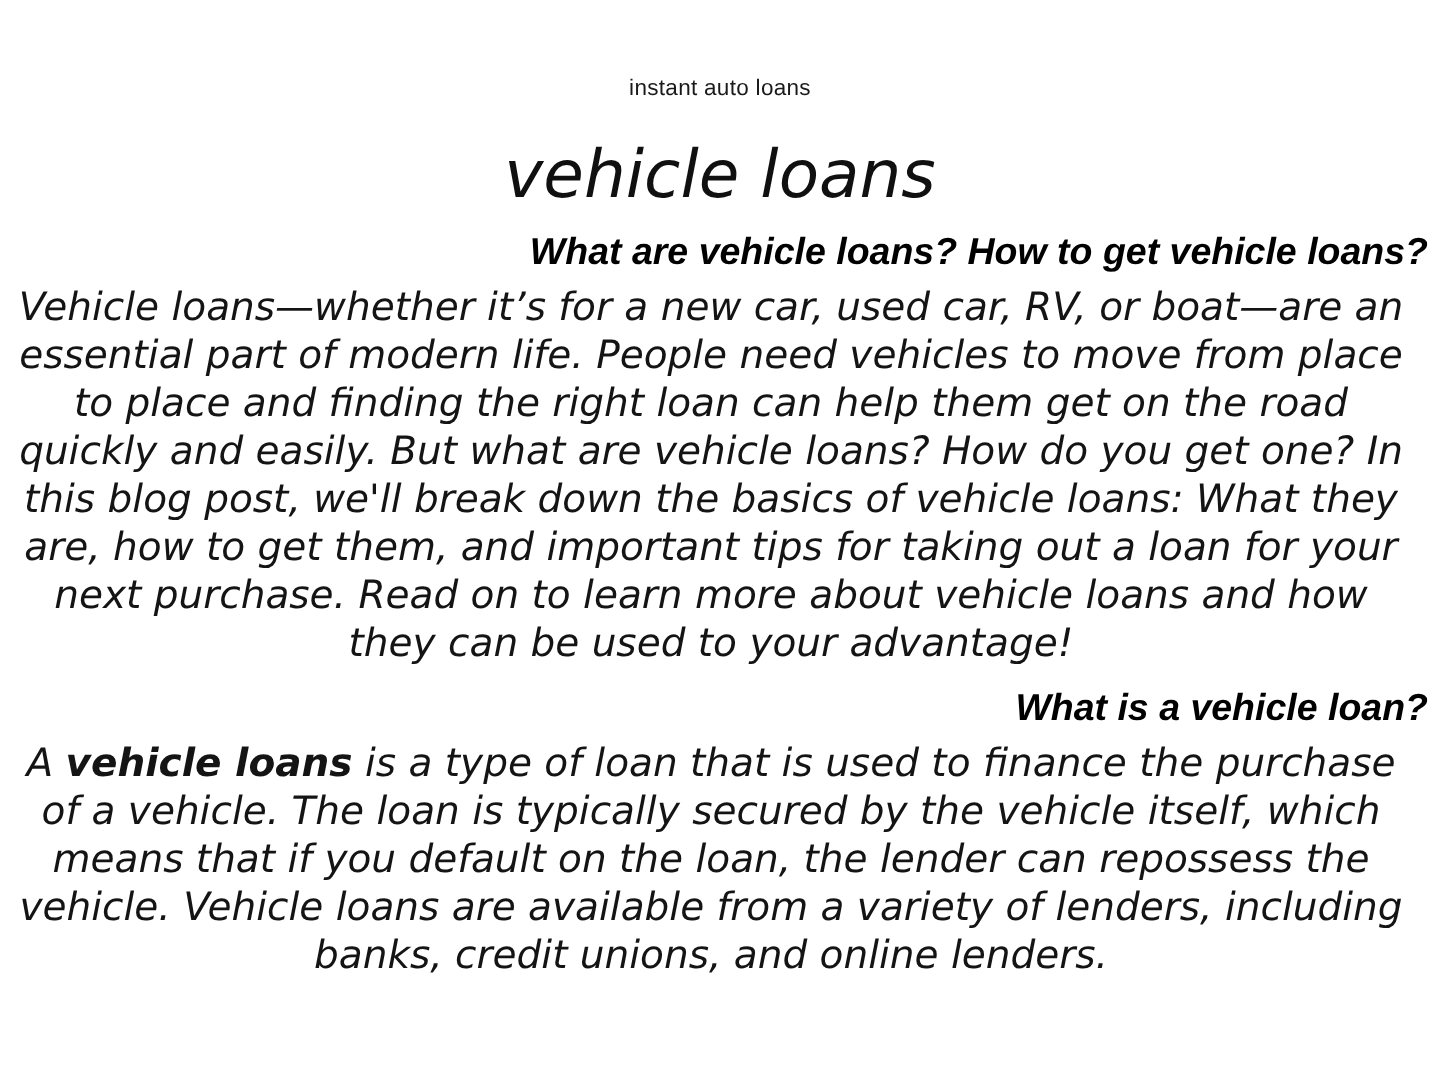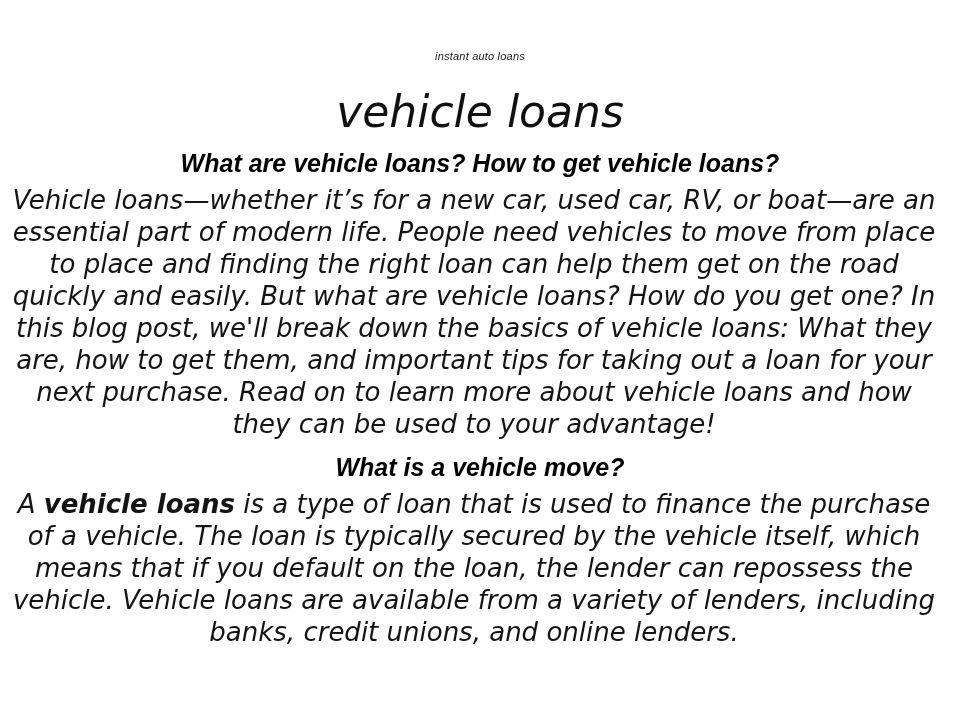--- a/index.html
+++ b/index.html
@@ -13,22 +13,21 @@
   .slide {
     box-sizing: border-box;
     width: 960px;
     height: 720px;
     padding: 50px 8px 0 8px;
     text-align: center;
     color: #141414;
   }
   .kicker {
     font-family: "Liberation Sans", sans-serif;
-    font-style: italic;
-    font-size: 11px;
+    font-size: 15px;
     color: #1a1a1a;
     letter-spacing: 0.2px;
     margin: 0;
   }
   .page-title {
     font-family: "DejaVu Sans", sans-serif;
     font-style: italic;
     font-weight: 400;
     font-size: 44px;
     color: #101010;
@@ -36,20 +35,21 @@
     line-height: 1.1;
   }
   .section-heading {
     font-family: "Liberation Sans", sans-serif;
     font-style: italic;
     font-weight: 700;
     font-size: 25px;
     color: #000000;
     margin: 12px 0 6px 0;
     line-height: 1.2;
+    text-align: right;
   }
   .body-para {
     font-family: "DejaVu Sans", sans-serif;
     font-style: italic;
     font-weight: 400;
     font-size: 26px;
     line-height: 32px;
     color: #141414;
     margin: 0 12px 10px 0;
   }
@@ -63,17 +63,17 @@
 <div class="slide">
 
   <p class="kicker">instant auto loans</p>
 
   <h1 class="page-title">vehicle loans</h1>
 
   <h2 class="section-heading">What are vehicle loans? How to get vehicle loans?</h2>
 
   <p class="body-para">Vehicle loans—whether it’s for a new car, used car, RV, or boat—are an essential part of modern life. People need vehicles to move from place to place and finding the right loan can help them get on the road quickly and easily. But what are vehicle loans? How do you get one? In this blog post, we'll break down the basics of vehicle loans: What they are, how to get them, and important tips for taking out a loan for your next purchase. Read on to learn more about vehicle loans and how they can be used to your advantage!</p>
 
-  <h2 class="section-heading">What is a vehicle move?</h2>
+  <h2 class="section-heading">What is a vehicle loan?</h2>
 
   <p class="body-para"><span>A </span><span class="bold-run">vehicle loans</span><span> is a type of loan that is used to finance the purchase of a vehicle. The loan is typically secured by the vehicle itself, which means that if you default on the loan, the lender can repossess the vehicle. Vehicle loans are available from a variety of lenders, including banks, credit unions, and online lenders.</span></p>
 
 </div>
 
 </body></html>

